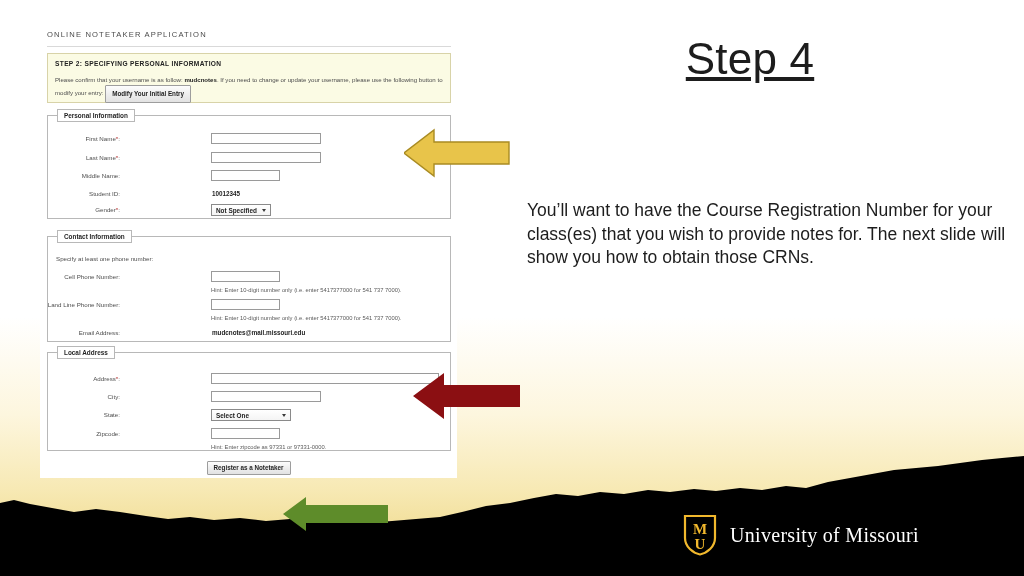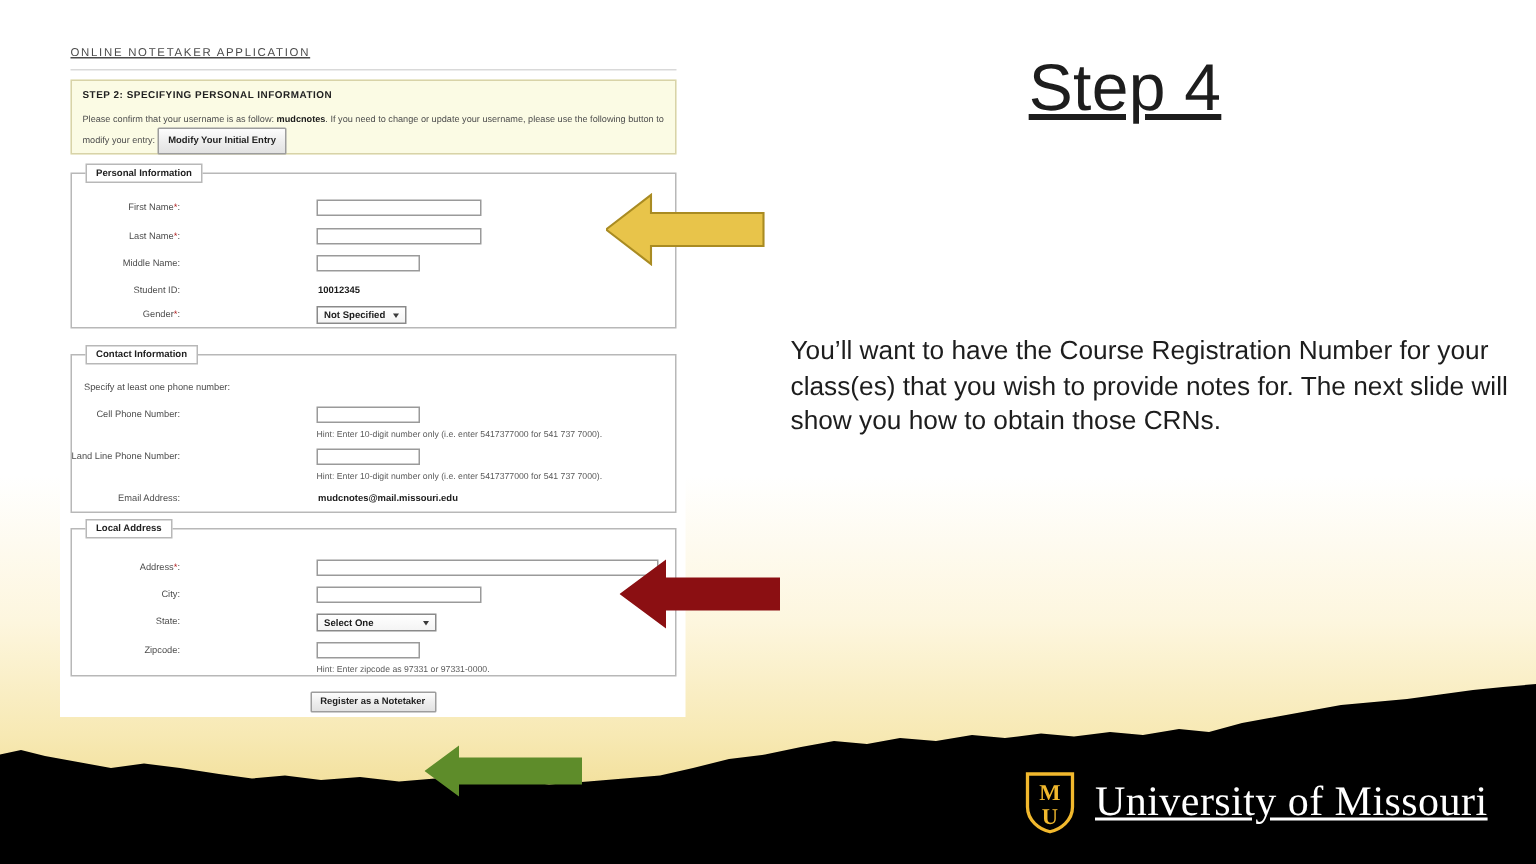--- a/index.html
+++ b/index.html
@@ -60,21 +60,21 @@
     width: 480px;
     z-index: 6;
   }
   #body-copy p {
     margin: 0;
     font-size: 17.5px;
     line-height: 23.5px;
     color: #1d1d1d;
   }
   #body-copy p.spacer-before {
-    margin-top: 34px;
+    margin-top: 11px;
   }
 
   
   #app-shot {
     position: absolute;
     left: 40px;
     top: 26px;
     width: 417px;
     height: 452px;
     background: #ffffff;
@@ -83,21 +83,20 @@
     color: #333333;
   }
   .app-head {
     position: absolute;
     left: 7px;
     top: 4px;
     font-size: 7.6px;
     letter-spacing: 1.15px;
     color: #4a4a4a;
     font-weight: normal;
-    text-decoration: underline;
   }
   .head-rule {
     position: absolute;
     left: 7px;
     top: 20px;
     width: 404px;
     height: 1px;
     background: #d9d9d9;
   }
 
@@ -240,25 +239,24 @@
     position: absolute;
     left: 683px;
     top: 514px;
     z-index: 8;
     display: flex;
     align-items: center;
   }
   #mu-wordmark {
     margin-left: 13px;
     font-family: "Liberation Serif", serif;
-    font-size: 28px;
+    font-size: 20px;
     color: #ffffff;
     white-space: nowrap;
     letter-spacing: 0.3px;
-    text-decoration: underline;
   }
 </style>
 </head>
 <body>
 
 <div id="slide">
 
   <div id="app-shot">
 
     <div class="app-head">ONLINE NOTETAKER APPLICATION</div>

